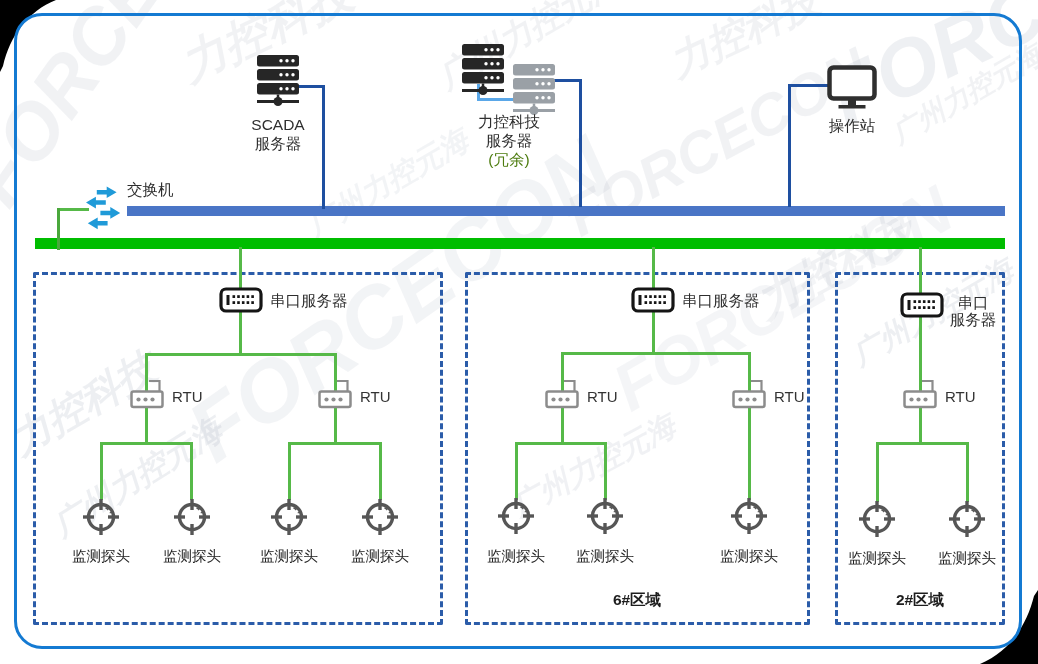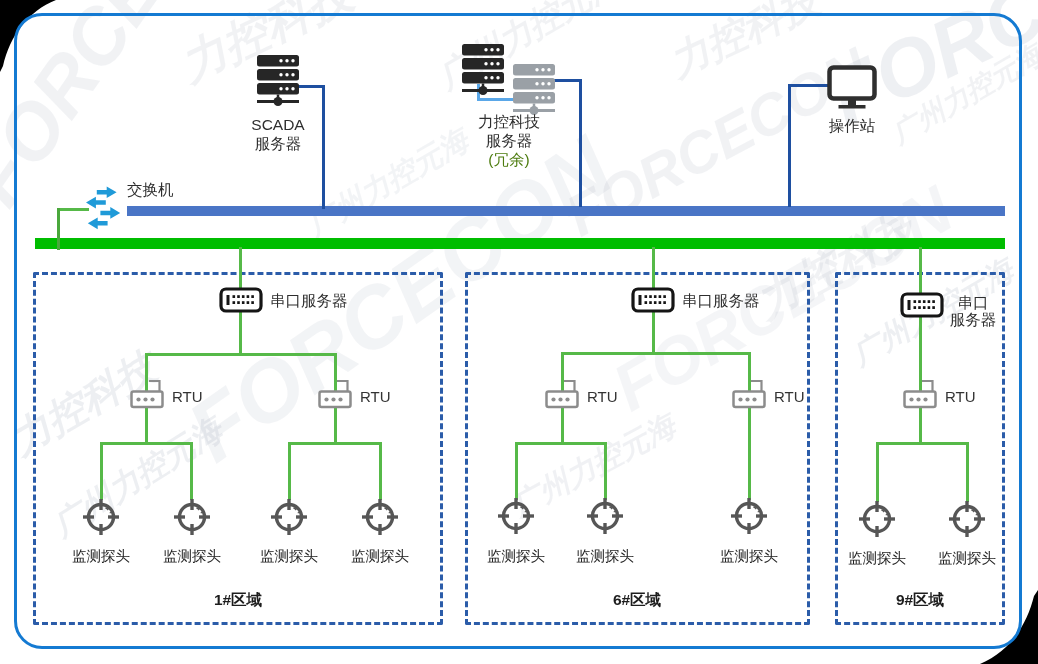--- a/index.html
+++ b/index.html
@@ -208,21 +208,20 @@
   <svg class="abs" style="left:268px;top:496px;" width="42" height="42">
       <use href="#icon-probe"></use>
     </svg>
   <svg class="abs" style="left:359px;top:496px;" width="42" height="42">
       <use href="#icon-probe"></use>
     </svg>
   <div class="probe-lbl" style="left:56px;top:547px;">监测探头</div>
   <div class="probe-lbl" style="left:147px;top:547px;">监测探头</div>
   <div class="probe-lbl" style="left:244px;top:547px;">监测探头</div>
   <div class="probe-lbl" style="left:335px;top:547px;">监测探头</div>
-  <div class="zone-name" style="left:158px;top:590px;">1#区域</div>
 
   <svg class="abs" style="left:631px;top:287px;" width="44" height="26">
       <use href="#icon-serial"></use>
     </svg>
   <div class="lbl lbl-left" style="left:682px;top:291px;">串口服务器</div>
   <svg class="abs" style="left:545px;top:375px;" width="38" height="34">
       <use href="#icon-rtu"></use>
     </svg>
   <div class="rtu-lbl" style="left:587px;top:388px;">RTU</div>
   <svg class="abs" style="left:732px;top:375px;" width="38" height="34">
@@ -255,15 +254,15 @@
     </svg>
   <div class="rtu-lbl" style="left:945px;top:388px;">RTU</div>
   <svg class="abs" style="left:856px;top:498px;" width="42" height="42">
       <use href="#icon-probe"></use>
     </svg>
   <svg class="abs" style="left:946px;top:498px;" width="42" height="42">
       <use href="#icon-probe"></use>
     </svg>
   <div class="probe-lbl" style="left:832px;top:549px;">监测探头</div>
   <div class="probe-lbl" style="left:922px;top:549px;">监测探头</div>
-  <div class="zone-name" style="left:840px;top:590px;">9#区域</div>
+  <div class="zone-name" style="left:840px;top:590px;">2#区域</div>
 
 </div>
 
 </body></html>

